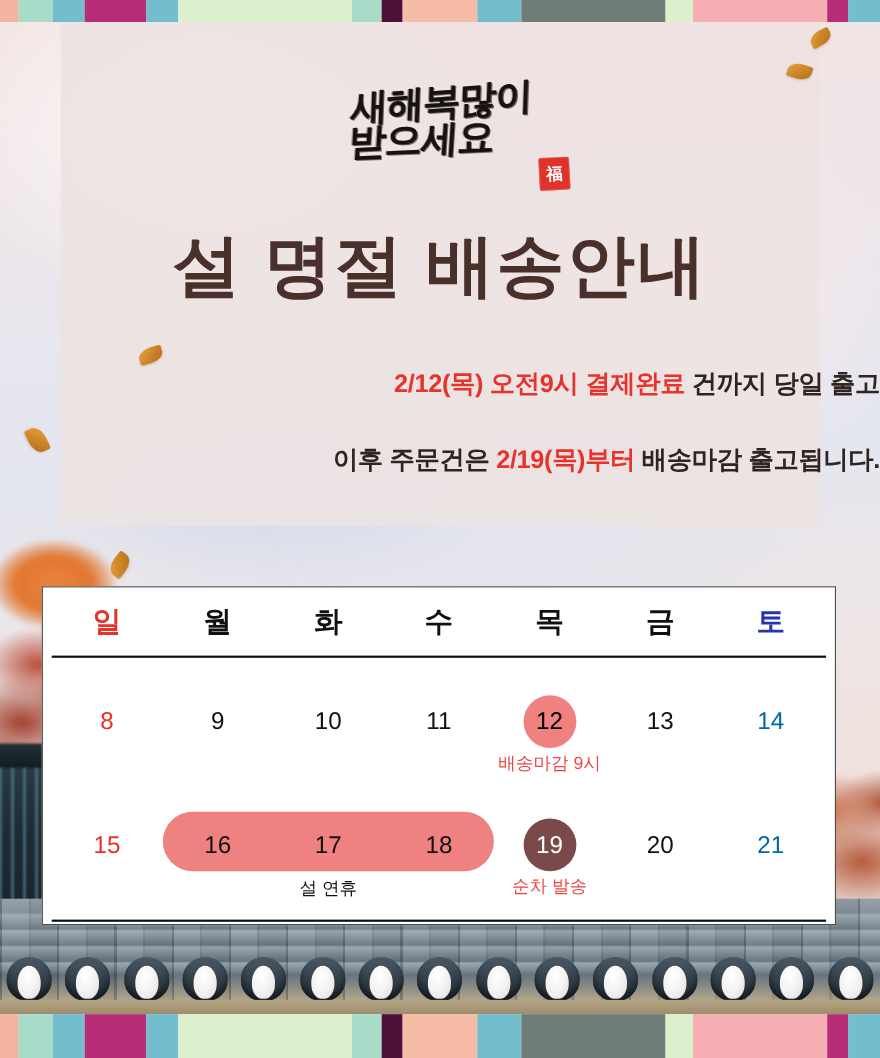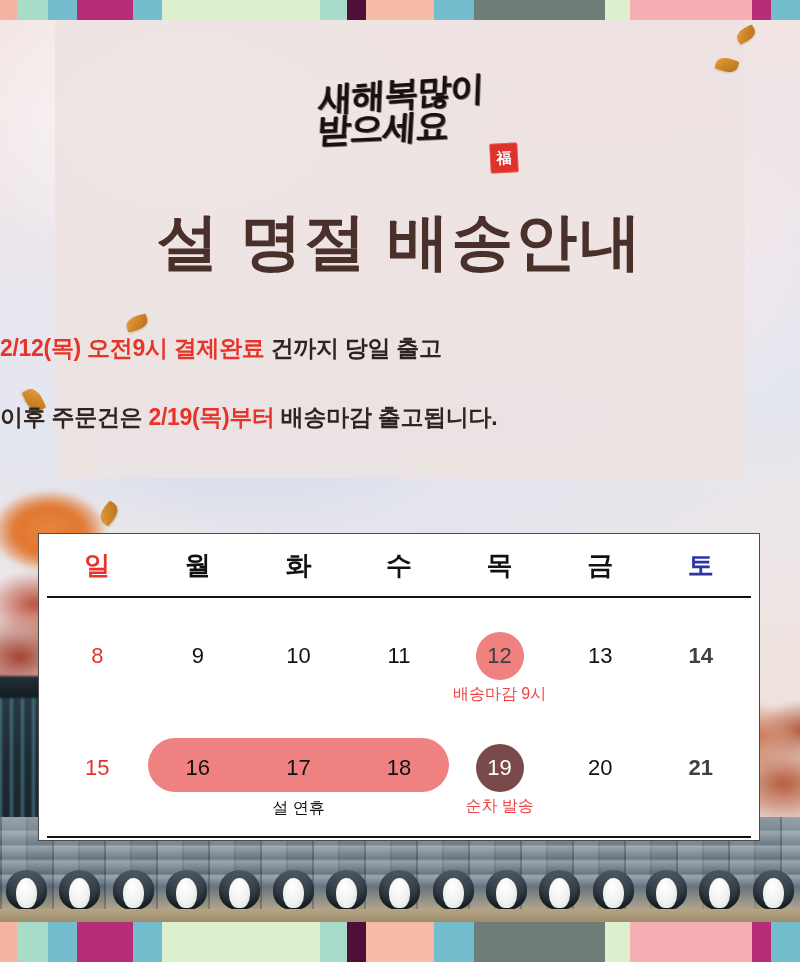--- a/index.html
+++ b/index.html
@@ -265,21 +265,21 @@
     font-weight: 700;
     letter-spacing: 2px;
     font-family: "Liberation Sans", "DejaVu Sans", sans-serif;
   }
 
   
   .subline {
     position: absolute;
     left: 0; right: 0;
     z-index: 7;
-    text-align: left;
+    text-align: right;
     color: #2f2420;
     font-size: 23px;
     font-weight: 700;
     letter-spacing: -.3px;
   }
   .subline-1 { top: 333px; }
   .subline-2 { top: 402px; }
   .hl-red { color: #e8332a; }
 
   
@@ -336,25 +336,25 @@
     height: 48px;
     display: flex;
     align-items: center;
     justify-content: center;
     font-size: 22px;
     font-weight: 400;
     color: #111111;
     box-sizing: border-box;
   }
   .day-num.sun { color: #e8332a; }
-  .day-num.sat { color: #404040; font-weight: bold; }
+  .day-num.sat { color: #0369a1; }
   .day-num.circle-pink {
     background: #ef8181;
     border-radius: 50%;
-    color: #404040;
+    color: #000000;
   }
   .day-num.circle-brown {
     background: #7a4a4a;
     border-radius: 50%;
     color: #ffffff;
   }
   .day-note {
     position: relative;
     z-index: 2;
     margin-top: 4px;

